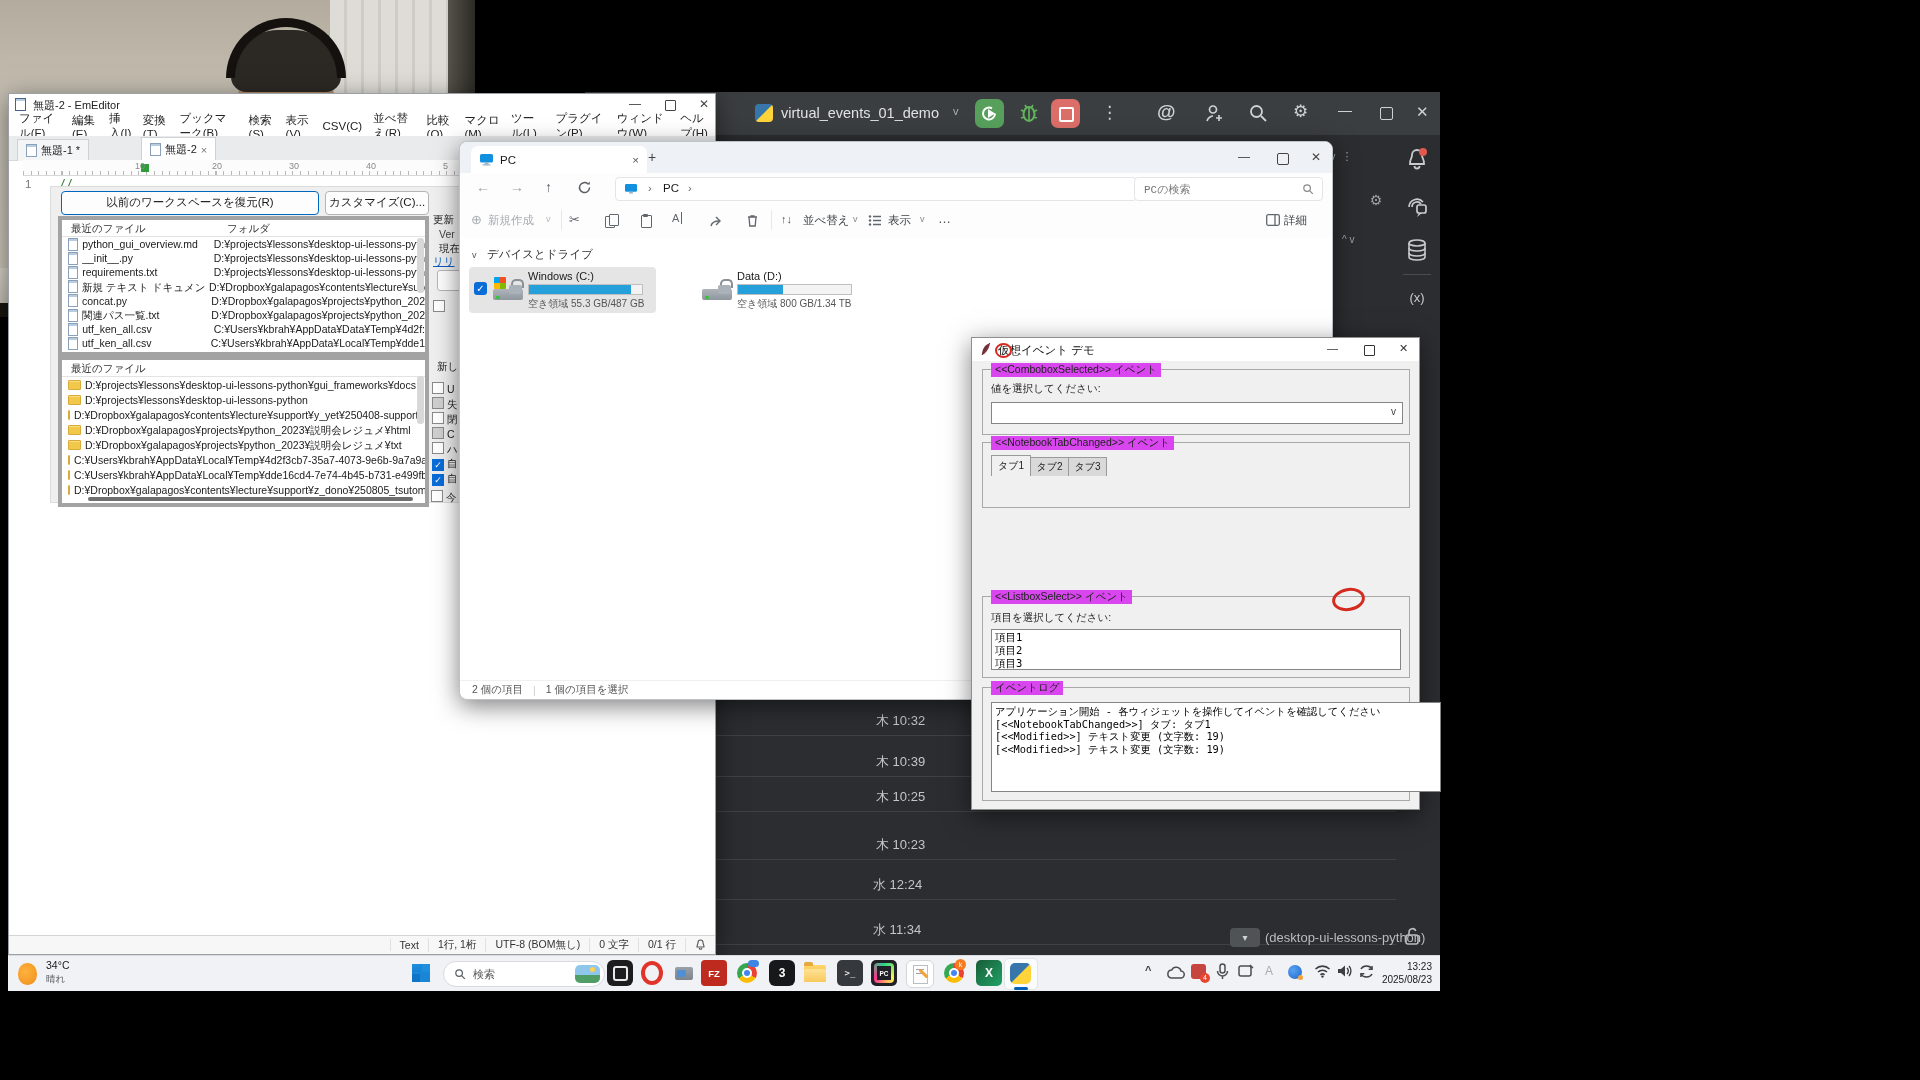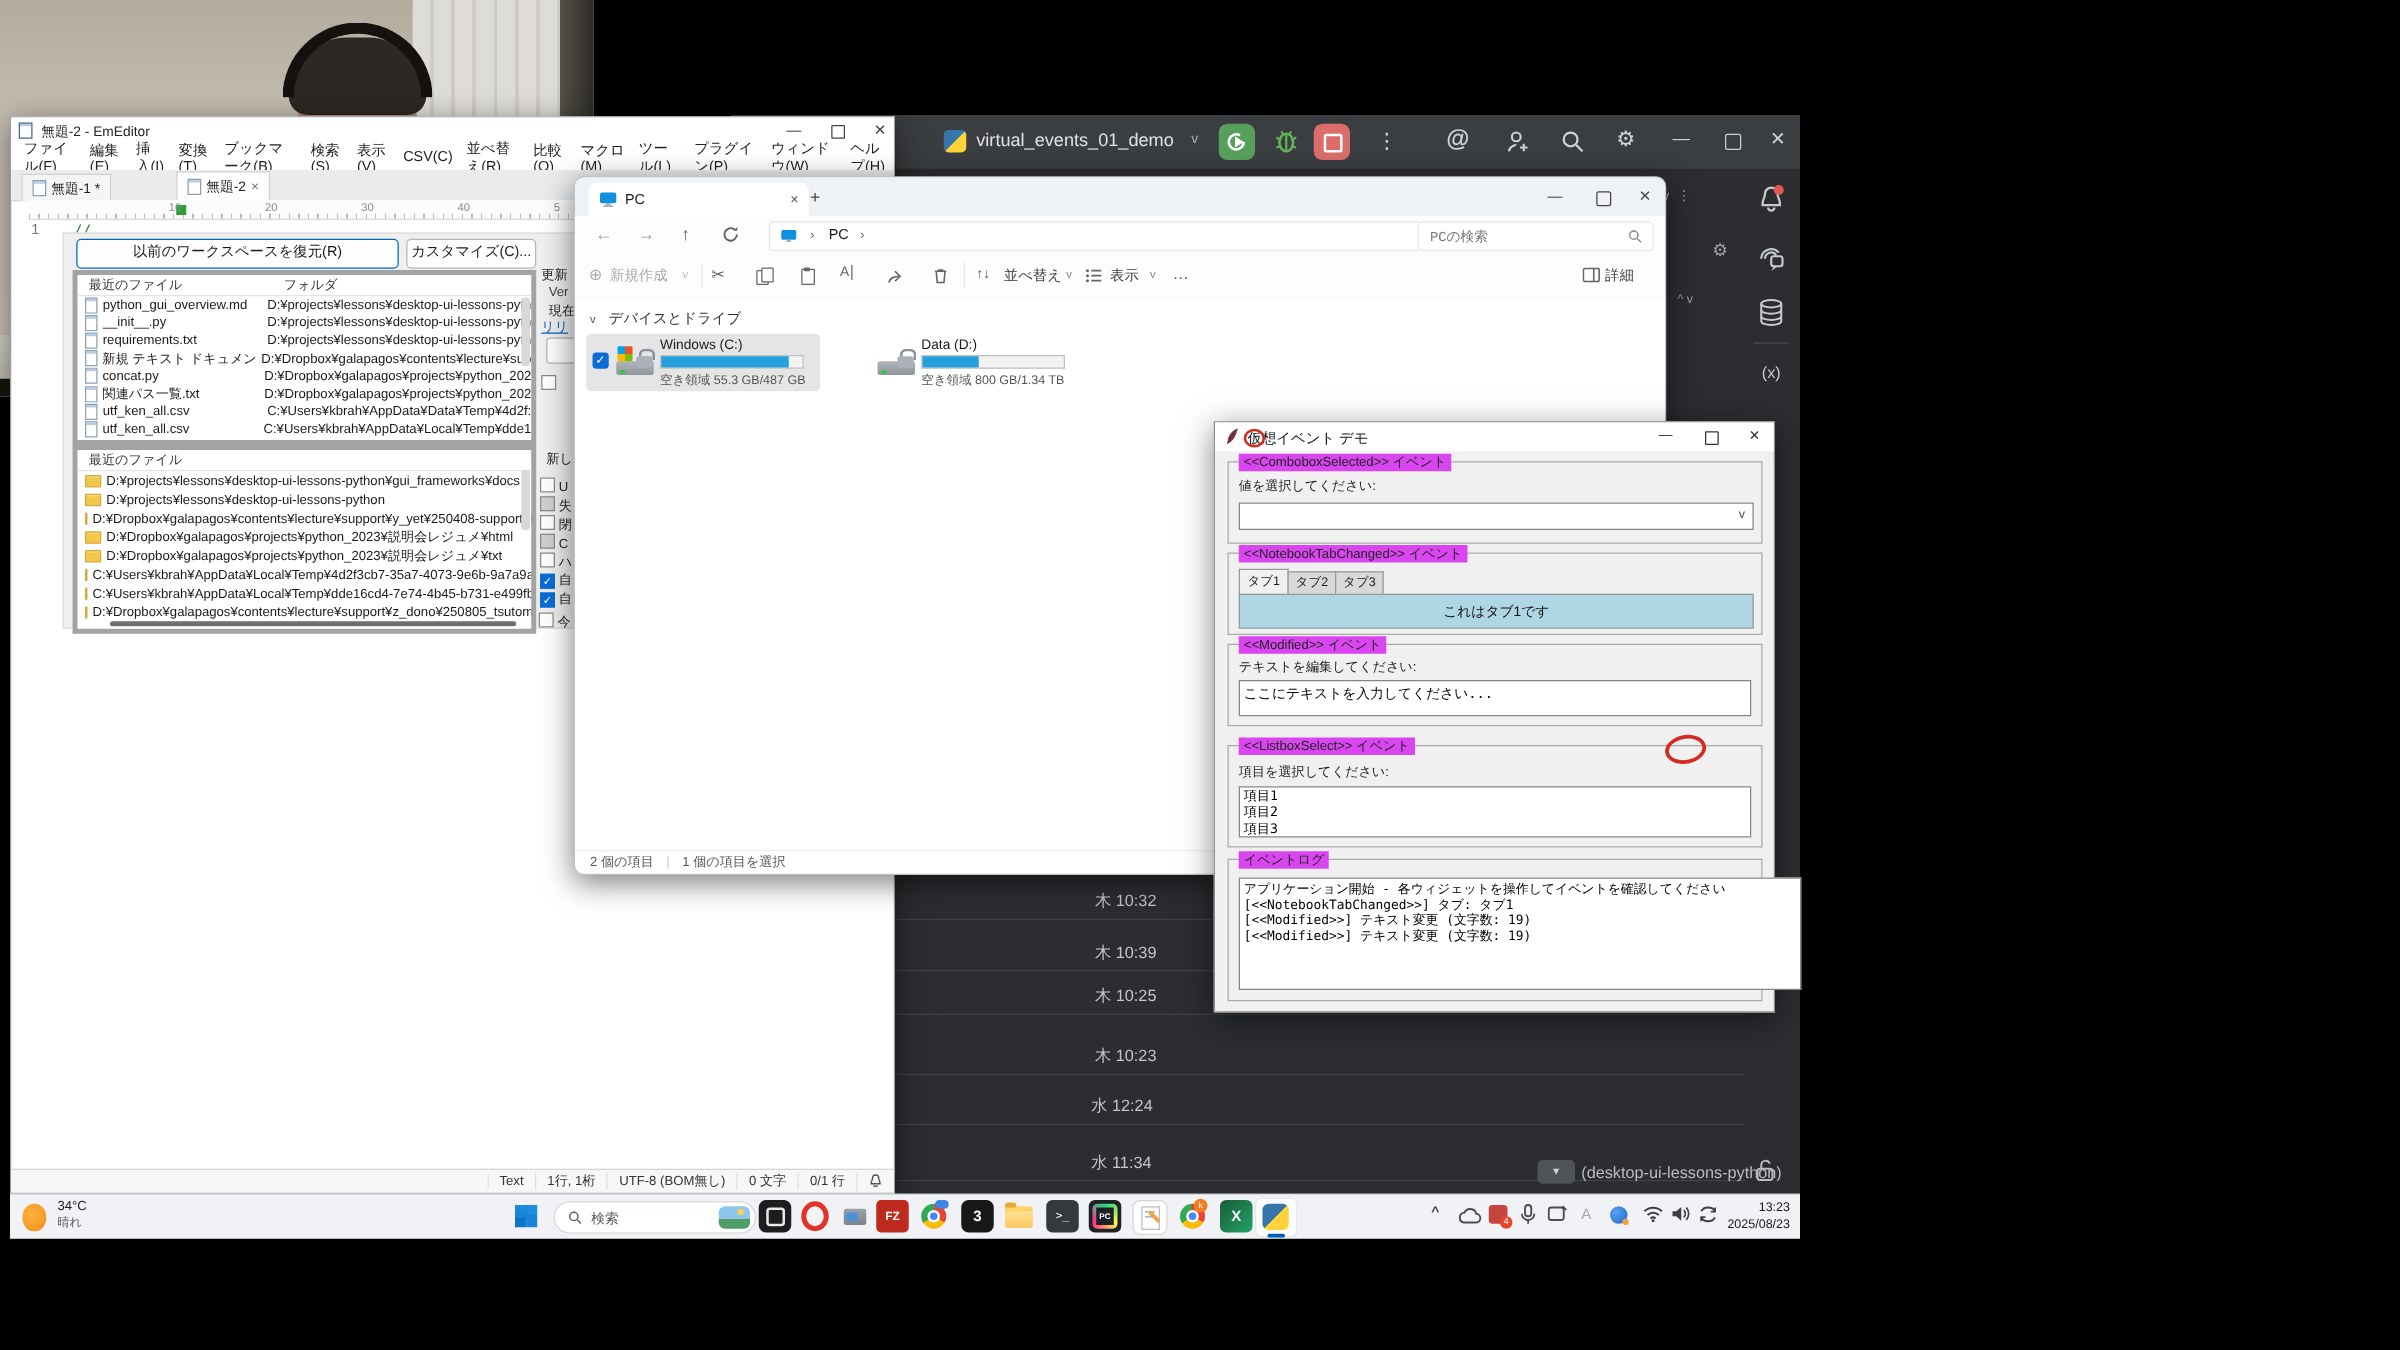--- a/index.html
+++ b/index.html
@@ -499,28 +499,22 @@
       <div class="tk-field" style="left:8px;top:32px;width:410px;height:20px;">
         <span class="abs" style="right:6px;top:3px;font-size:10px;color:#444;">v</span>
       </div>
     </div>
 
     <div class="lf" style="left:10px;top:104px;width:426px;height:64px;">
       <span class="lf-label">&lt;&lt;NotebookTabChanged&gt;&gt; イベント</span>
       <div class="nb-tab" style="left:8px;top:12px;width:38px;height:20px;line-height:20px;background:#f0f0f0;border:1px solid #9a9a9a;border-bottom:none;">タブ1</div>
       <div class="nb-tab" style="left:47px;top:14px;width:37px;height:18px;line-height:18px;background:#d9d9d9;border:1px solid #9a9a9a;border-bottom:none;">タブ2</div>
       <div class="nb-tab" style="left:85px;top:14px;width:37px;height:18px;line-height:18px;background:#d9d9d9;border:1px solid #9a9a9a;border-bottom:none;">タブ3</div>
-      <div class="abs" style="left:8px;top:32px;width:410px;height:26px;background:#aed6e4;border:1px solid #9a9a9a;display:flex;align-items:center;justify-content:center;font-size:11px;color:#111;">これはタブ1です</div>
-    </div>
-
-    <div class="lf" style="left:10px;top:177px;width:426px;height:64px;">
-      <span class="lf-label">&lt;&lt;Modified&gt;&gt; イベント</span>
-      <span class="tk-prompt" style="left:8px;top:11px;">テキストを編集してください:</span>
-      <div class="tk-field mono" style="left:8px;top:28px;width:410px;height:29px;font-size:11px;padding:2px 3px;box-sizing:border-box;">ここにテキストを入力してください...</div>
-    </div>
+    </div>
+
 
     <div class="lf" style="left:10px;top:258px;width:426px;height:80px;">
       <span class="lf-label">&lt;&lt;ListboxSelect&gt;&gt; イベント</span>
       <span class="tk-prompt" style="left:8px;top:14px;">項目を選択してください:</span>
       <div class="tk-field mono" style="left:8px;top:32px;width:410px;height:41px;font-size:10.5px;line-height:13px;padding:1px 3px;box-sizing:border-box;">
         <div>項目1</div>
         <div>項目2</div>
         <div>項目3</div>
       </div>
     </div>

